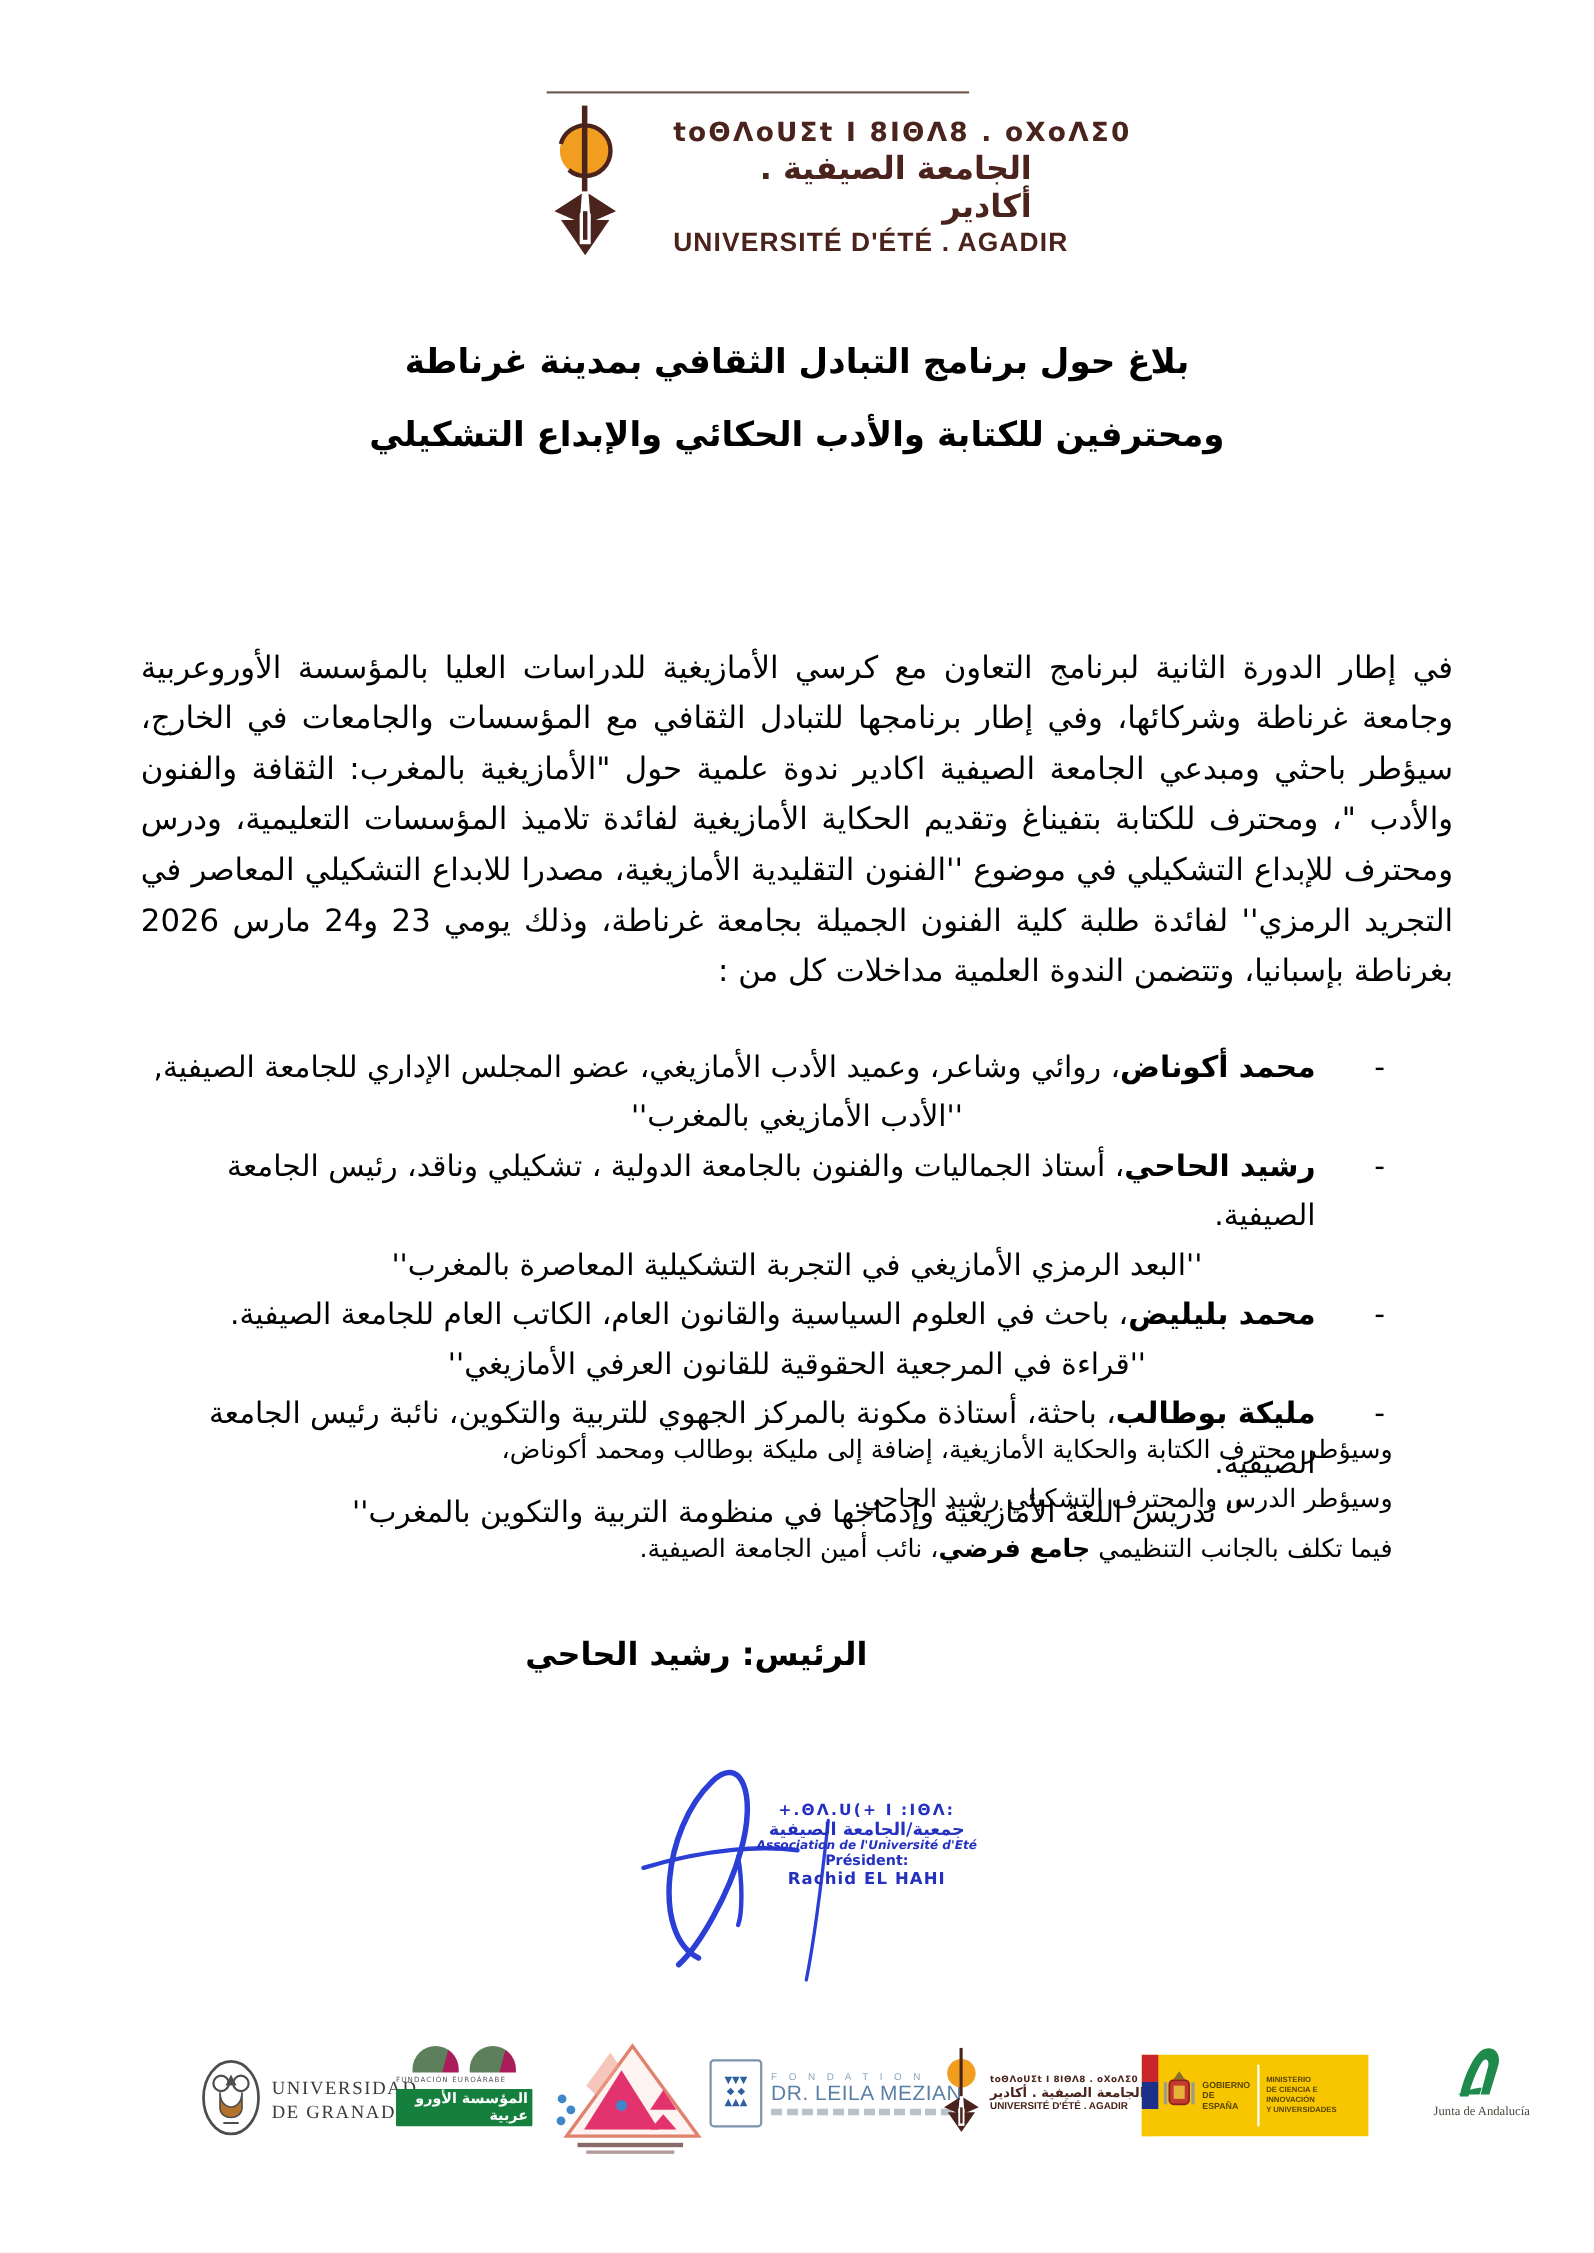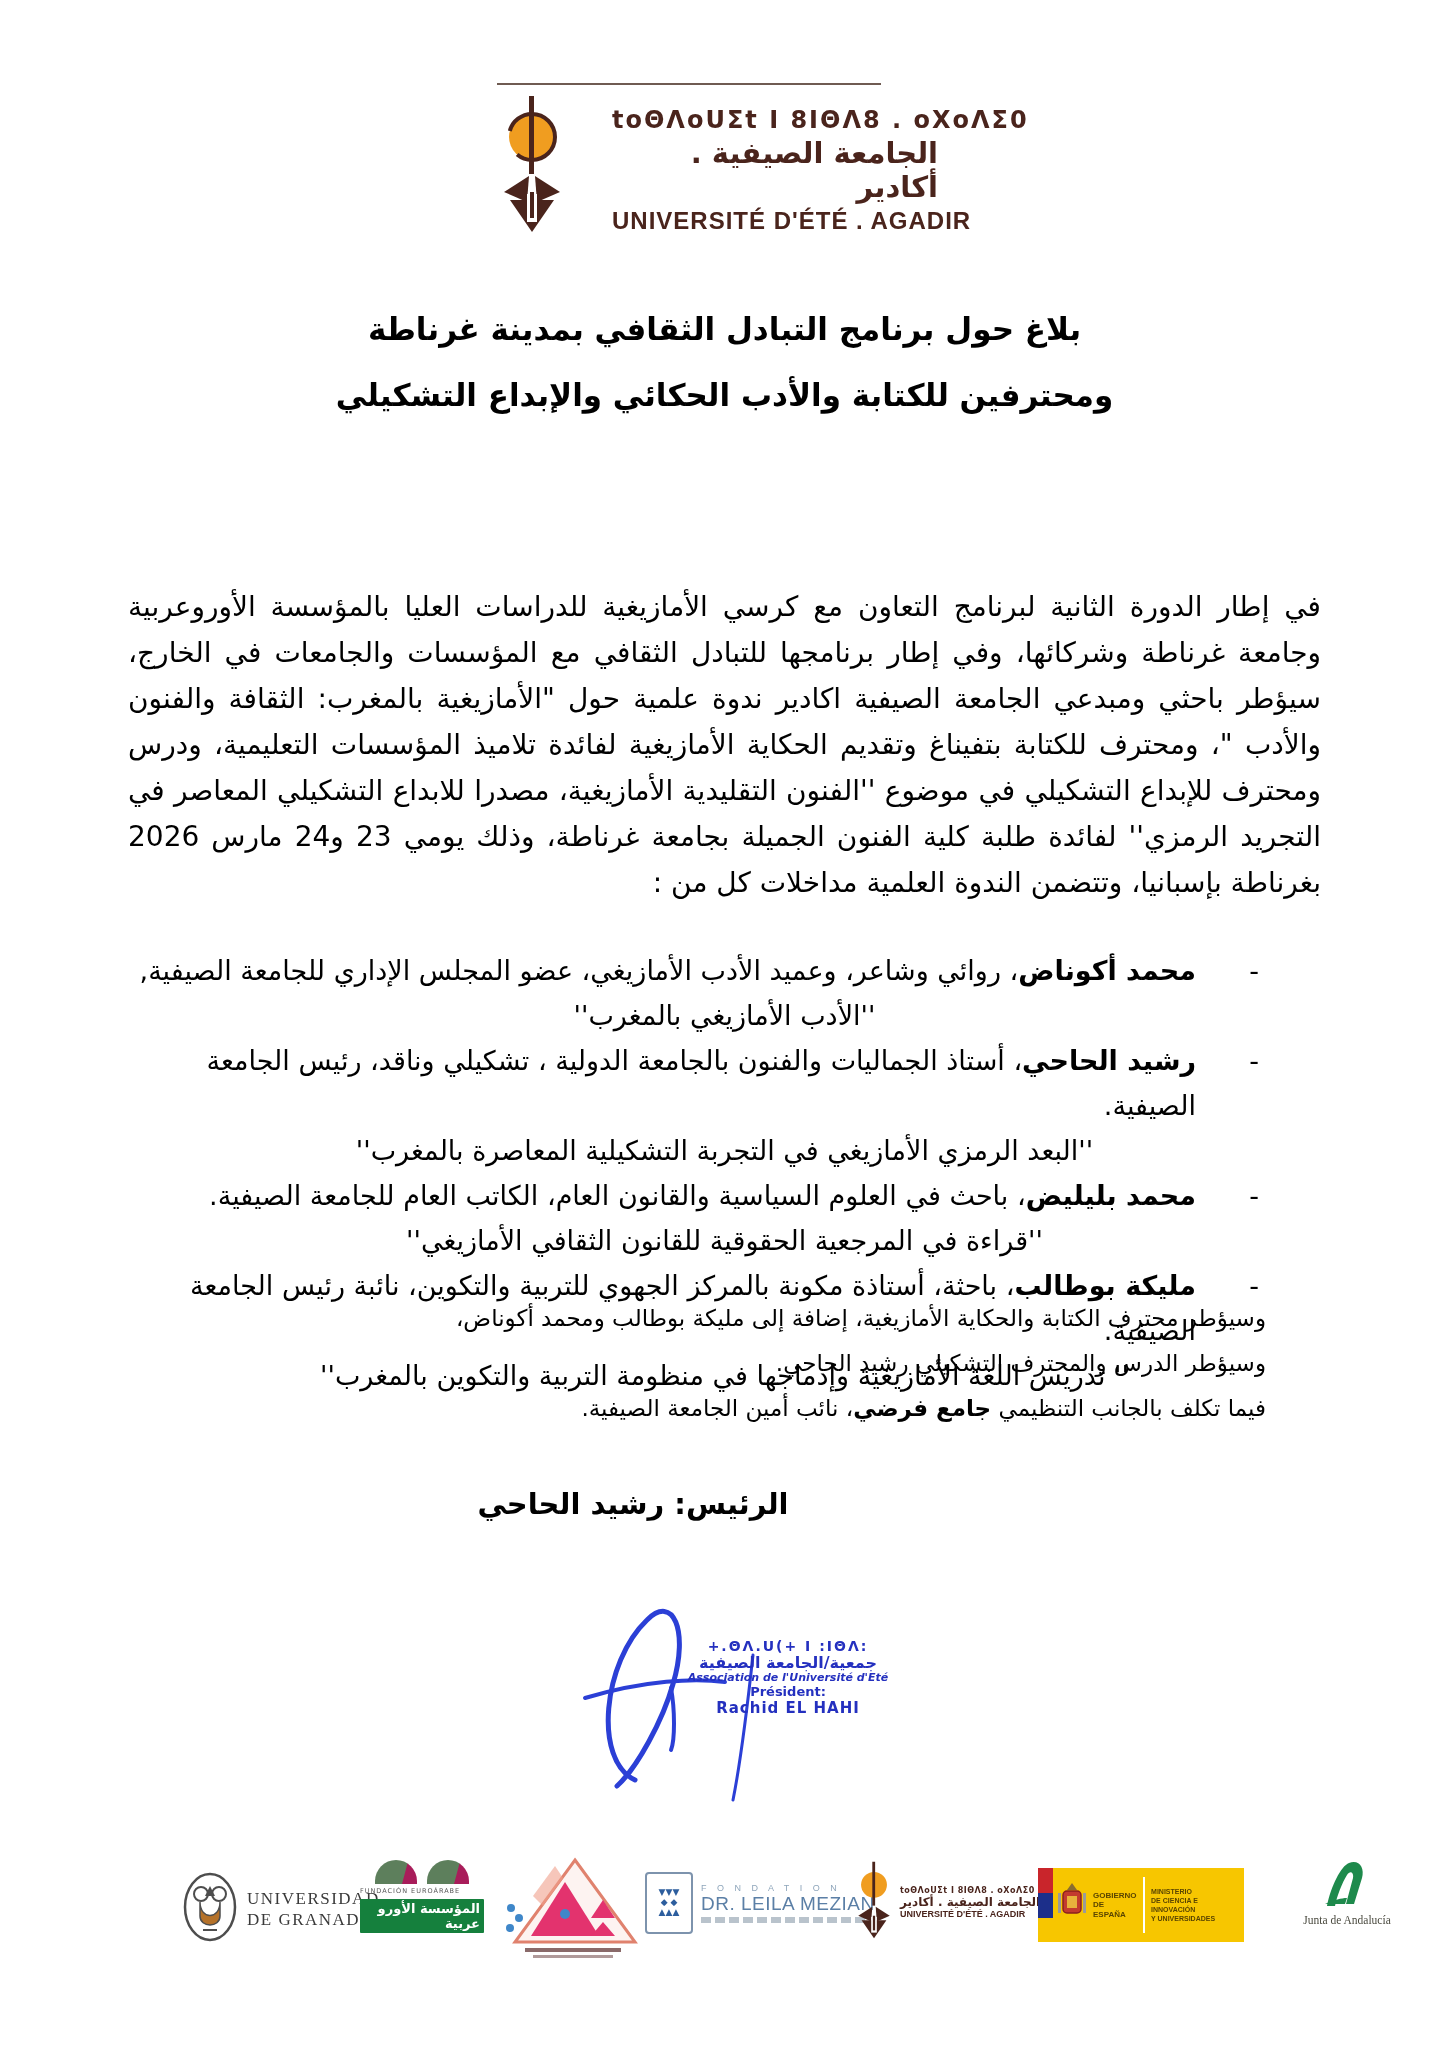--- a/index.html
+++ b/index.html
@@ -133,21 +133,21 @@
         <span class="b">رشيد الحاحي</span><span>، أستاذ الجماليات والفنون بالجامعة الدولية ، تشكيلي وناقد، رئيس الجامعة الصيفية.</span>
       </div>
       <div class="sp-quote">''البعد الرمزي الأمازيغي في التجربة التشكيلية المعاصرة بالمغرب''</div>
     </div>
 
     <div class="speaker">
       <div class="sp-line1">
         <span class="sp-dash">-</span>
         <span class="b">محمد بليليض</span><span>، باحث  في العلوم السياسية والقانون العام، الكاتب العام للجامعة الصيفية.</span>
       </div>
-      <div class="sp-quote">''قراءة في المرجعية الحقوقية للقانون الثقافي الأمازيغي''</div>
+      <div class="sp-quote">''قراءة في المرجعية الحقوقية للقانون العرفي الأمازيغي''</div>
     </div>
 
     <div class="speaker">
       <div class="sp-line1">
         <span class="sp-dash">-</span>
         <span class="b">مليكة بوطالب</span><span>، باحثة، أستاذة مكونة بالمركز الجهوي للتربية والتكوين،  نائبة رئيس الجامعة الصيفية.</span>
       </div>
       <div class="sp-quote">'' تدريس اللغة الأمازيغية وإدماجها في منظومة التربية والتكوين بالمغرب''</div>
     </div>
 

